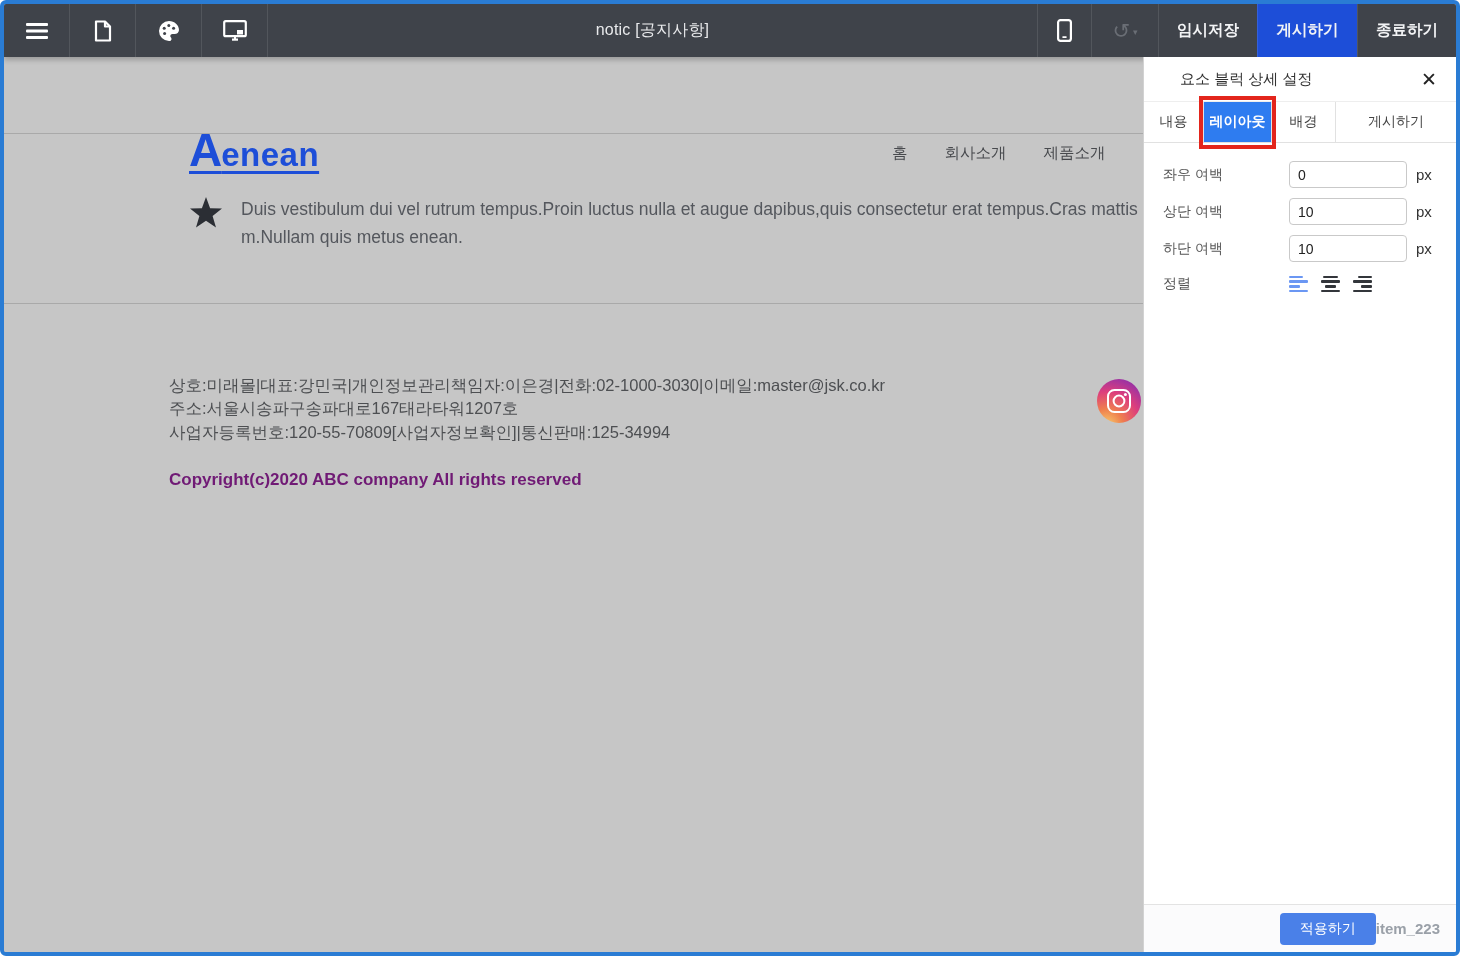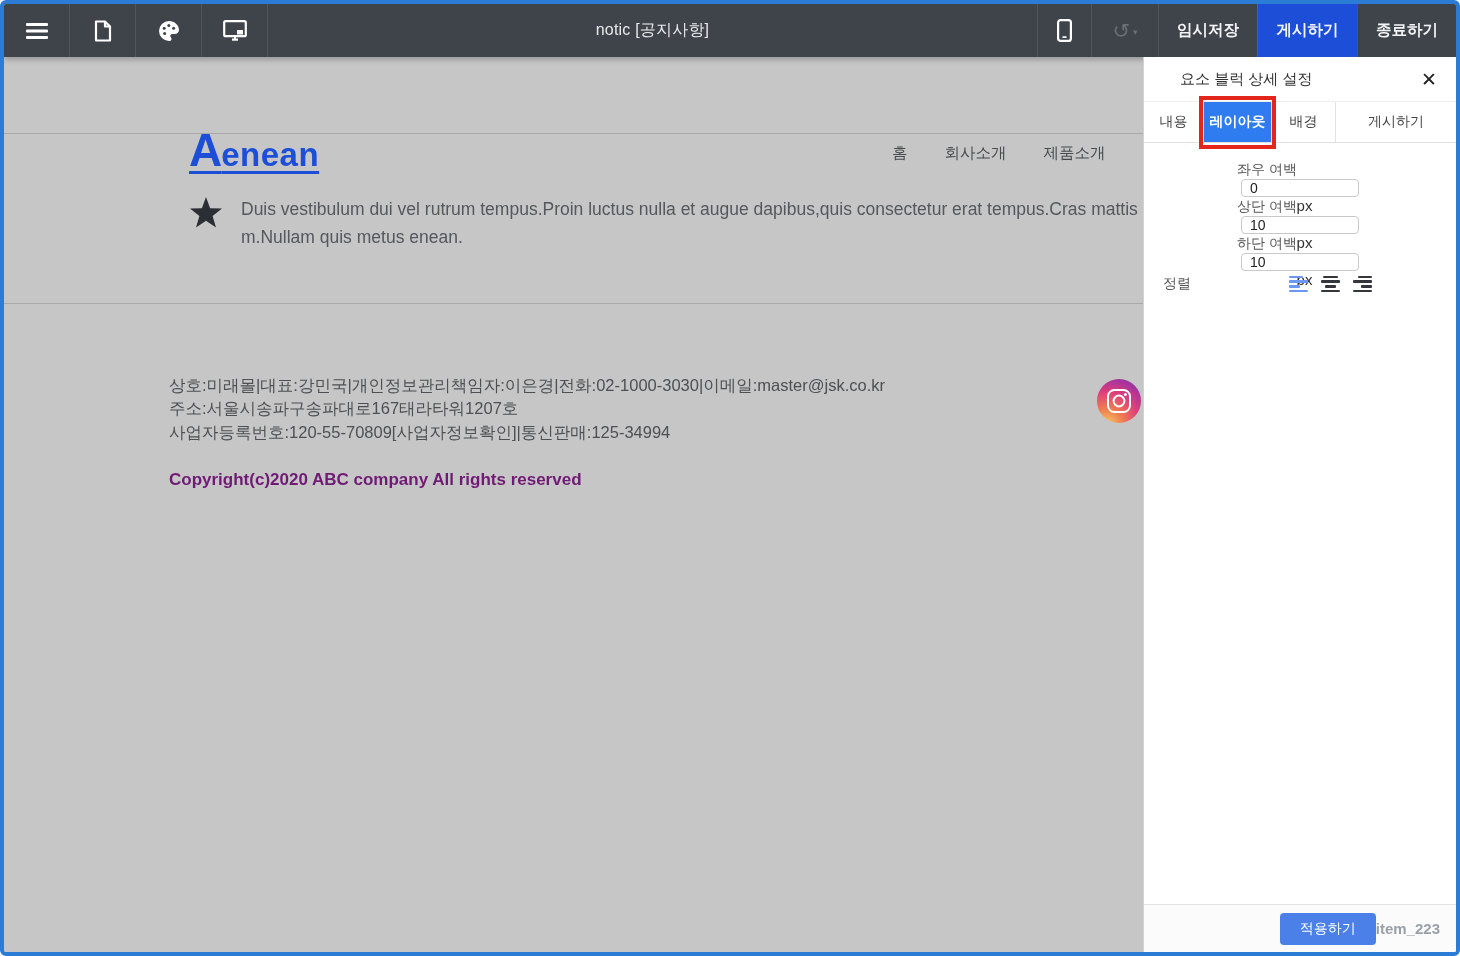--- a/index.html
+++ b/index.html
@@ -95,21 +95,21 @@
   .tab:last-child { border-right:none; }
   .tab-content-w { width:60px; } .tab-layout-w { width:68px; }
   .tab-bg-w { width:64px; } .tab-anim-w { flex:1; }
   .tab.active { background:#2e7cf0; color:#fff; font-weight:bold; }
   .red-box {
     position:absolute; left:-5px; right:-5px; top:-6px; bottom:-7px;
     border:4px solid #e3251c; z-index:3; pointer-events:none;
   }
 
   .panel-body { flex:1; padding:18px 19px 0 19px; }
-  .field-row { display:flex; align-items:center; margin-bottom:10px; height:27px;flex-direction:column; }
+  .field-row { display:flex; align-items:center; margin-bottom:10px; height:27px; }
   .field-label { width:126px; font-size:14px; color:#555; }
   .field-input {
     width:118px; height:27px; border:1px solid #c9c9c9; border-radius:4px;
     padding:0 8px; font-size:14px; color:#222; outline:none;
     font-family:"Liberation Sans","DejaVu Sans",sans-serif;
   }
   .field-unit { margin-left:9px; font-size:15px; color:#333; }
 
   .align-row { display:flex; align-items:center; margin-top:13px; }
   .align-icons { display:flex; gap:13px; }

